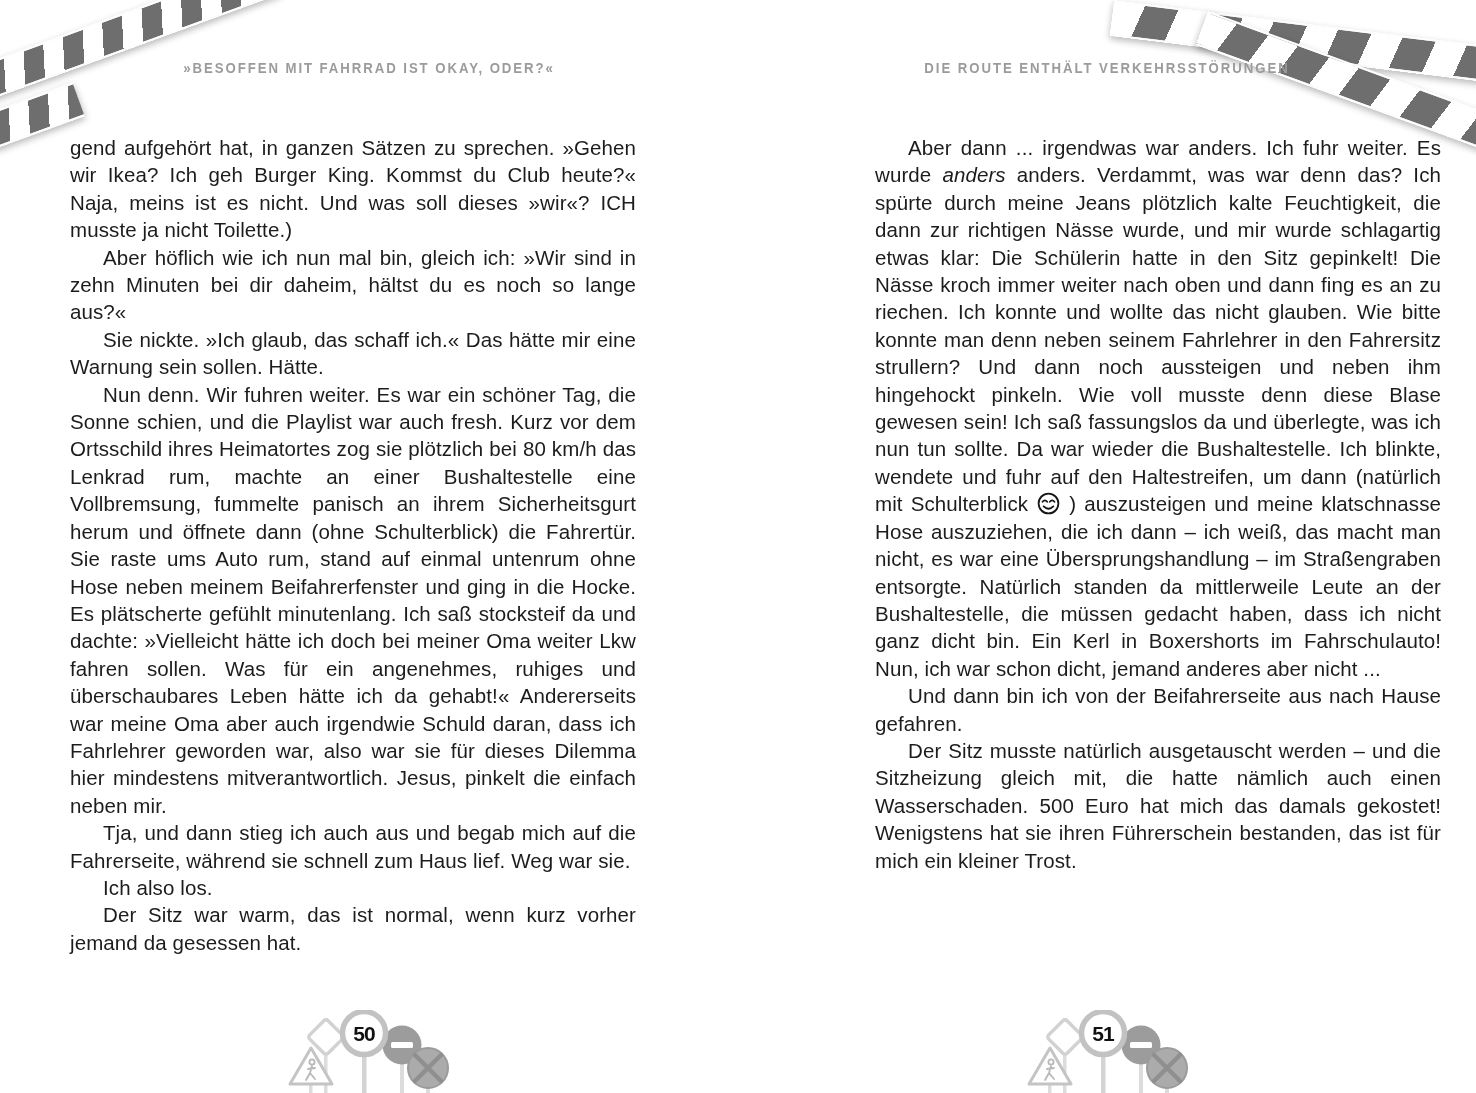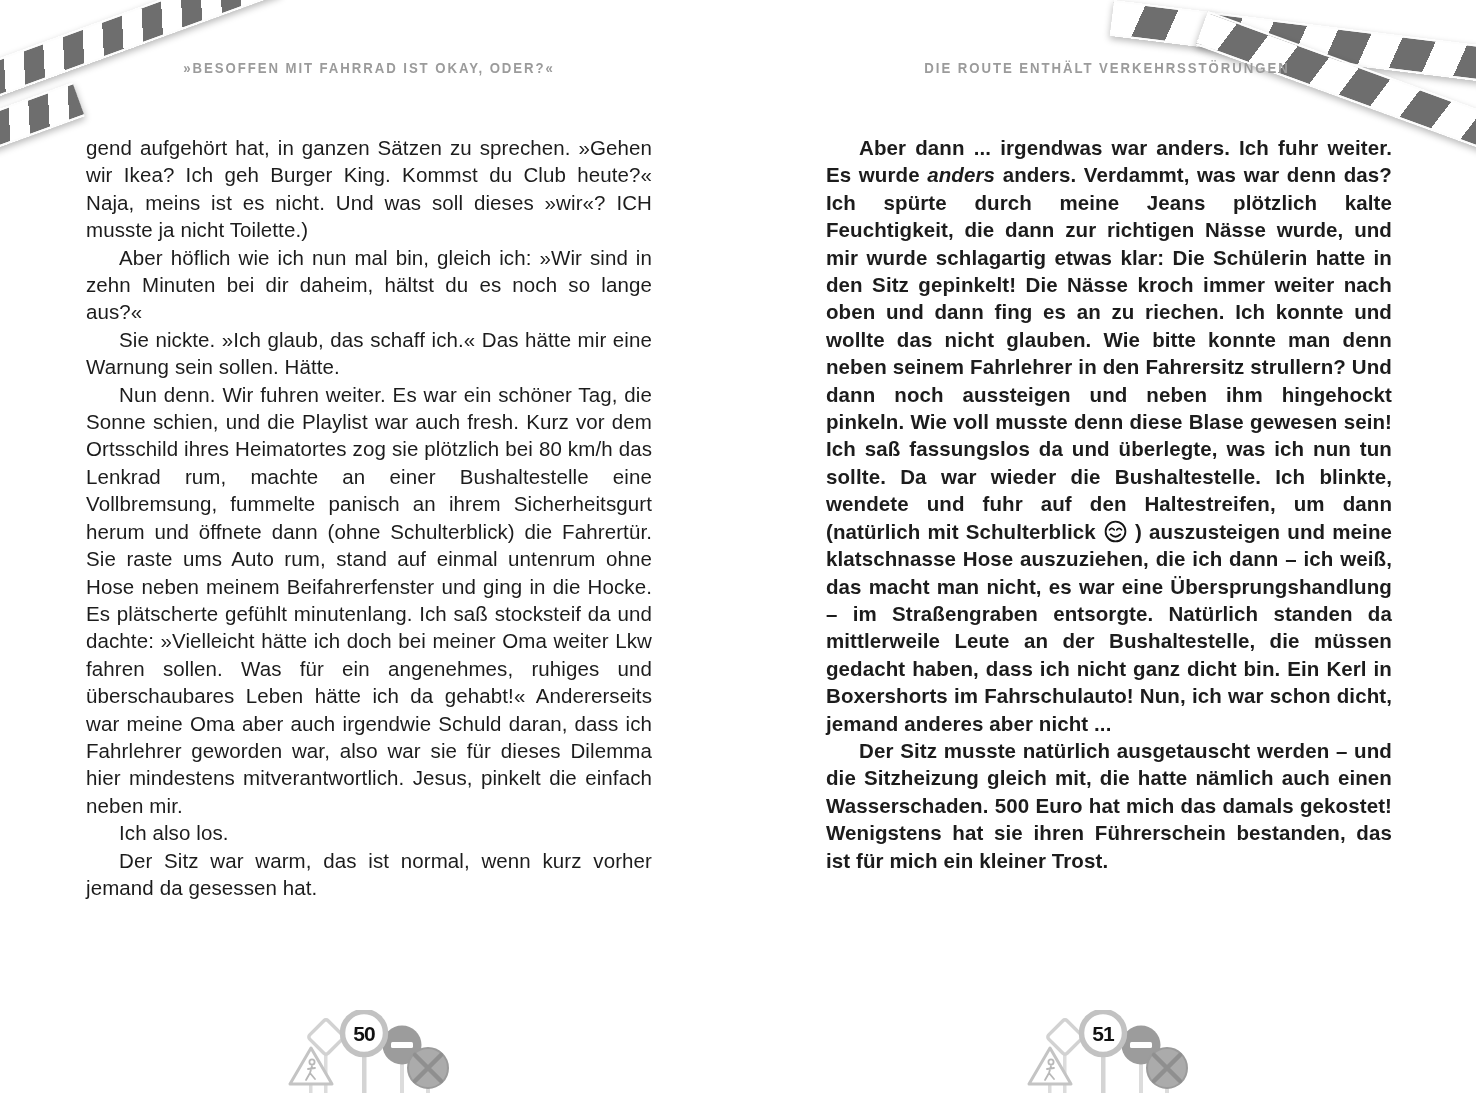--- a/index.html
+++ b/index.html
@@ -27,22 +27,22 @@
   .right-header { left:824px; }
 
   
   .text-col {
     position:absolute; top:134px; width:566px;
     font-size:20.5px; line-height:27.4px;
     color:#1c1c1c;
     text-align:justify;
     letter-spacing:0.1px;
   }
-  .left-col  { left:86px; }
-  .right-col { left:826px;font-weight:bold; }
+  .left-col  { left:70px; }
+  .right-col { left:875px; }
   .text-col p { margin:0; padding:0; }
   .text-col p.indent { text-indent:33px; }
   .text-col em { font-style:italic; }
 
   .smiley {
     display:inline-block;
     width:25px; height:25px;
     vertical-align:-5px;
   }
 
@@ -89,32 +89,34 @@
 <div class="tape stripes-wide tape-tr-2"></div>
 
 <div class="page-header left-header">»BESOFFEN MIT FAHRRAD IST OKAY, ODER?«</div>
 <div class="page-header right-header">DIE ROUTE ENTHÄLT VERKEHRSSTÖRUNGEN</div>
 
 <div class="text-col left-col">
     <p class=""><span>gend aufgehört hat, in ganzen Sätzen zu sprechen. »Gehen wir Ikea? Ich geh Burger King. Kommst du Club heute?« Naja, meins ist es nicht. Und was soll dieses »wir«? ICH musste ja nicht Toilette.)</span></p>
     <p class="indent"><span>Aber höflich wie ich nun mal bin, gleich ich: »Wir sind in zehn Minuten bei dir daheim, hältst du es noch so lange aus?«</span></p>
     <p class="indent"><span>Sie nickte. »Ich glaub, das schaff ich.« Das hätte mir eine Warnung sein sollen. Hätte.</span></p>
     <p class="indent"><span>Nun denn. Wir fuhren weiter. Es war ein schöner Tag, die Sonne schien, und die Playlist war auch fresh. Kurz vor dem Ortsschild ihres Heimatortes zog sie plötzlich bei 80 km/h das Lenkrad rum, machte an einer Bushaltestelle eine Vollbremsung, fummelte panisch an ihrem Sicherheitsgurt herum und öffnete dann (ohne Schulterblick) die Fahrertür. Sie raste ums Auto rum, stand auf einmal untenrum ohne Hose neben meinem Beifahrerfenster und ging in die Hocke. Es plätscherte gefühlt minutenlang. Ich saß stocksteif da und dachte: »Vielleicht hätte ich doch bei meiner Oma weiter Lkw fahren sollen. Was für ein angenehmes, ruhiges und überschaubares Leben hätte ich da gehabt!« Andererseits war meine Oma aber auch irgendwie Schuld daran, dass ich Fahrlehrer geworden war, also war sie für dieses Dilemma hier mindestens mitverantwortlich. Jesus, pinkelt die einfach neben mir.</span></p>
+    <p class="indent"><span>Tja, und dann stieg ich auch aus und begab mich auf die Fahrerseite, während sie schnell zum Haus lief. Weg war sie.</span></p>
     <p class="indent"><span>Ich also los.</span></p>
     <p class="indent"><span>Der Sitz war warm, das ist normal, wenn kurz vorher jemand da gesessen hat.</span></p>
   </div>
 <div class="text-col right-col">
     <p class="indent"><span>Aber dann ... irgendwas war anders. Ich fuhr weiter. Es wurde </span><em>anders</em><span> anders. Verdammt, was war denn das? Ich spürte durch meine Jeans plötzlich kalte Feuchtigkeit, die dann zur richtigen Nässe wurde, und mir wurde schlagartig etwas klar: Die Schülerin hatte in den Sitz gepinkelt! Die Nässe kroch immer weiter nach oben und dann fing es an zu riechen. Ich konnte und wollte das nicht glauben. Wie bitte konnte man denn neben seinem Fahrlehrer in den Fahrersitz strullern? Und dann noch aussteigen und neben ihm hingehockt pinkeln. Wie voll musste denn diese Blase gewesen sein! Ich saß fassungslos da und überlegte, was ich nun tun sollte. Da war wieder die Bushaltestelle. Ich blinkte, wendete und fuhr auf den Haltestreifen, um dann (natürlich mit Schulterblick </span>
   <svg class="smiley" viewBox="0 0 26 26" aria-hidden="true">
     <circle cx="13" cy="13" r="10.3" fill="none" stroke="#151515" stroke-width="1.9"></circle>
     <path d="M6.8 11.2 q 2.4 -3 4.8 0" fill="none" stroke="#151515" stroke-width="1.9" stroke-linecap="round"></path>
     <path d="M14.4 11.2 q 2.4 -3 4.8 0" fill="none" stroke="#151515" stroke-width="1.9" stroke-linecap="round"></path>
     <path d="M8 16 q 5 4.8 10 0" fill="none" stroke="#151515" stroke-width="1.9" stroke-linecap="round"></path>
   </svg>
 <span>) auszusteigen und meine klatschnasse Hose auszuziehen, die ich dann – ich weiß, das macht man nicht, es war eine Übersprungshandlung – im Straßengraben entsorgte. Natürlich standen da mittlerweile Leute an der Bushaltestelle, die müssen gedacht haben, dass ich nicht ganz dicht bin. Ein Kerl in Boxershorts im Fahrschulauto! Nun, ich war schon dicht, jemand anderes aber nicht ...</span></p>
+    <p class="indent"><span>Und dann bin ich von der Beifahrerseite aus nach Hause gefahren.</span></p>
     <p class="indent"><span>Der Sitz musste natürlich ausgetauscht werden – und die Sitzheizung gleich mit, die hatte nämlich auch einen Wasserschaden. 500 Euro hat mich das damals gekostet! Wenigstens hat sie ihren Führerschein bestanden, das ist für mich ein kleiner Trost.</span></p>
   </div>
 
 <svg class="signs signs-left" viewBox="0 0 170 83" width="170" height="83">
   <g>
     <rect x="21" y="70" width="3.5" height="13" fill="#dcdcdc"></rect>
     <rect x="36" y="44" width="3.5" height="39" fill="#dcdcdc"></rect>
     <rect x="74" y="45" width="4.5" height="38" fill="#d4d4d4"></rect>
     <rect x="112" y="53" width="4" height="30" fill="#dcdcdc"></rect>
     <rect x="138" y="76" width="4" height="7" fill="#dcdcdc"></rect>

